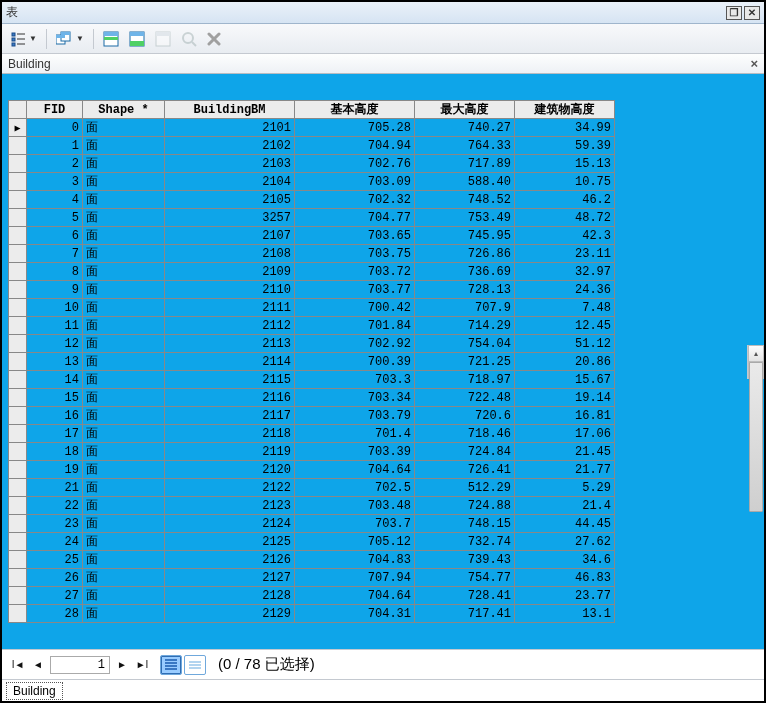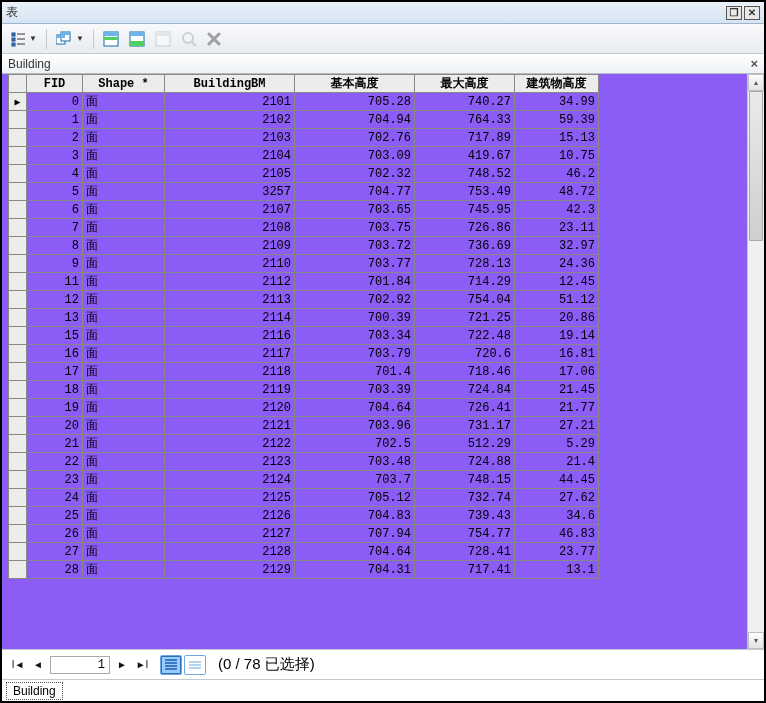--- a/index.html
+++ b/index.html
@@ -97,23 +97,24 @@
     font-weight: bold;
     font-size: 13px;
     color: #555;
     cursor: default;
   }
 
   
   .table-wrap {
     flex: 1;
     position: relative;
-    background: #8b5cf6;
+    background: #0ea5e9;
     overflow: hidden;
     display: flex;
+    align-items: center;
   }
   .scroll-host {
     flex: 1;
     overflow: hidden;
     padding: 0 0 0 6px;
   }
   table.data {
     border-collapse: collapse;
     font-family: "Courier New", monospace;
     font-size: 12px;
@@ -142,21 +143,21 @@
     width: 18px;
     background: #ececec;
     text-align: center;
     font-size: 10px;
   }
   .col-fid     { width: 56px; text-align: right; }
   .col-shape   { width: 82px;  text-align: left; font-family:"SimSun",monospace;}
   .col-bm      { width: 130px; text-align: right; }
   .col-base    { width: 120px; text-align: right; }
   .col-max     { width: 100px;  text-align: right; }
-  .col-height  { width: 84px;  text-align: right; margin-left: 24px; }
+  .col-height  { width: 100px;  text-align: right; margin-left: 24px; }
   th.col-height {
     border: 2px solid #000;
   }
 
   
   .vscroll {
     width: 17px;
     background: #f0f0f0;
     border-left: 1px solid #c4c9d0;
     display: flex;
@@ -343,21 +344,21 @@
               <td class="col-base">702.76</td>
               <td class="col-max">717.89</td>
               <td class="col-height">15.13</td>
             </tr>
             <tr>
               <td class="rowhead"></td>
               <td class="col-fid">3</td>
               <td class="col-shape">面</td>
               <td class="col-bm">2104</td>
               <td class="col-base">703.09</td>
-              <td class="col-max">419.67</td>
+              <td class="col-max">588.40</td>
               <td class="col-height">10.75</td>
             </tr>
             <tr>
               <td class="rowhead"></td>
               <td class="col-fid">4</td>
               <td class="col-shape">面</td>
               <td class="col-bm">2105</td>
               <td class="col-base">702.32</td>
               <td class="col-max">748.52</td>
               <td class="col-height">46.2</td>
@@ -402,20 +403,29 @@
               <td class="rowhead"></td>
               <td class="col-fid">9</td>
               <td class="col-shape">面</td>
               <td class="col-bm">2110</td>
               <td class="col-base">703.77</td>
               <td class="col-max">728.13</td>
               <td class="col-height">24.36</td>
             </tr>
             <tr>
               <td class="rowhead"></td>
+              <td class="col-fid">10</td>
+              <td class="col-shape">面</td>
+              <td class="col-bm">2111</td>
+              <td class="col-base">700.42</td>
+              <td class="col-max">707.9</td>
+              <td class="col-height">7.48</td>
+            </tr>
+            <tr>
+              <td class="rowhead"></td>
               <td class="col-fid">11</td>
               <td class="col-shape">面</td>
               <td class="col-bm">2112</td>
               <td class="col-base">701.84</td>
               <td class="col-max">714.29</td>
               <td class="col-height">12.45</td>
             </tr>
             <tr>
               <td class="rowhead"></td>
               <td class="col-fid">12</td>
@@ -429,20 +439,29 @@
               <td class="rowhead"></td>
               <td class="col-fid">13</td>
               <td class="col-shape">面</td>
               <td class="col-bm">2114</td>
               <td class="col-base">700.39</td>
               <td class="col-max">721.25</td>
               <td class="col-height">20.86</td>
             </tr>
             <tr>
               <td class="rowhead"></td>
+              <td class="col-fid">14</td>
+              <td class="col-shape">面</td>
+              <td class="col-bm">2115</td>
+              <td class="col-base">703.3</td>
+              <td class="col-max">718.97</td>
+              <td class="col-height">15.67</td>
+            </tr>
+            <tr>
+              <td class="rowhead"></td>
               <td class="col-fid">15</td>
               <td class="col-shape">面</td>
               <td class="col-bm">2116</td>
               <td class="col-base">703.34</td>
               <td class="col-max">722.48</td>
               <td class="col-height">19.14</td>
             </tr>
             <tr>
               <td class="rowhead"></td>
               <td class="col-fid">16</td>
@@ -471,29 +490,20 @@
               <td class="col-height">21.45</td>
             </tr>
             <tr>
               <td class="rowhead"></td>
               <td class="col-fid">19</td>
               <td class="col-shape">面</td>
               <td class="col-bm">2120</td>
               <td class="col-base">704.64</td>
               <td class="col-max">726.41</td>
               <td class="col-height">21.77</td>
-            </tr>
-            <tr>
-              <td class="rowhead"></td>
-              <td class="col-fid">20</td>
-              <td class="col-shape">面</td>
-              <td class="col-bm">2121</td>
-              <td class="col-base">703.96</td>
-              <td class="col-max">731.17</td>
-              <td class="col-height">27.21</td>
             </tr>
             <tr>
               <td class="rowhead"></td>
               <td class="col-fid">21</td>
               <td class="col-shape">面</td>
               <td class="col-bm">2122</td>
               <td class="col-base">702.5</td>
               <td class="col-max">512.29</td>
               <td class="col-height">5.29</td>
             </tr>

